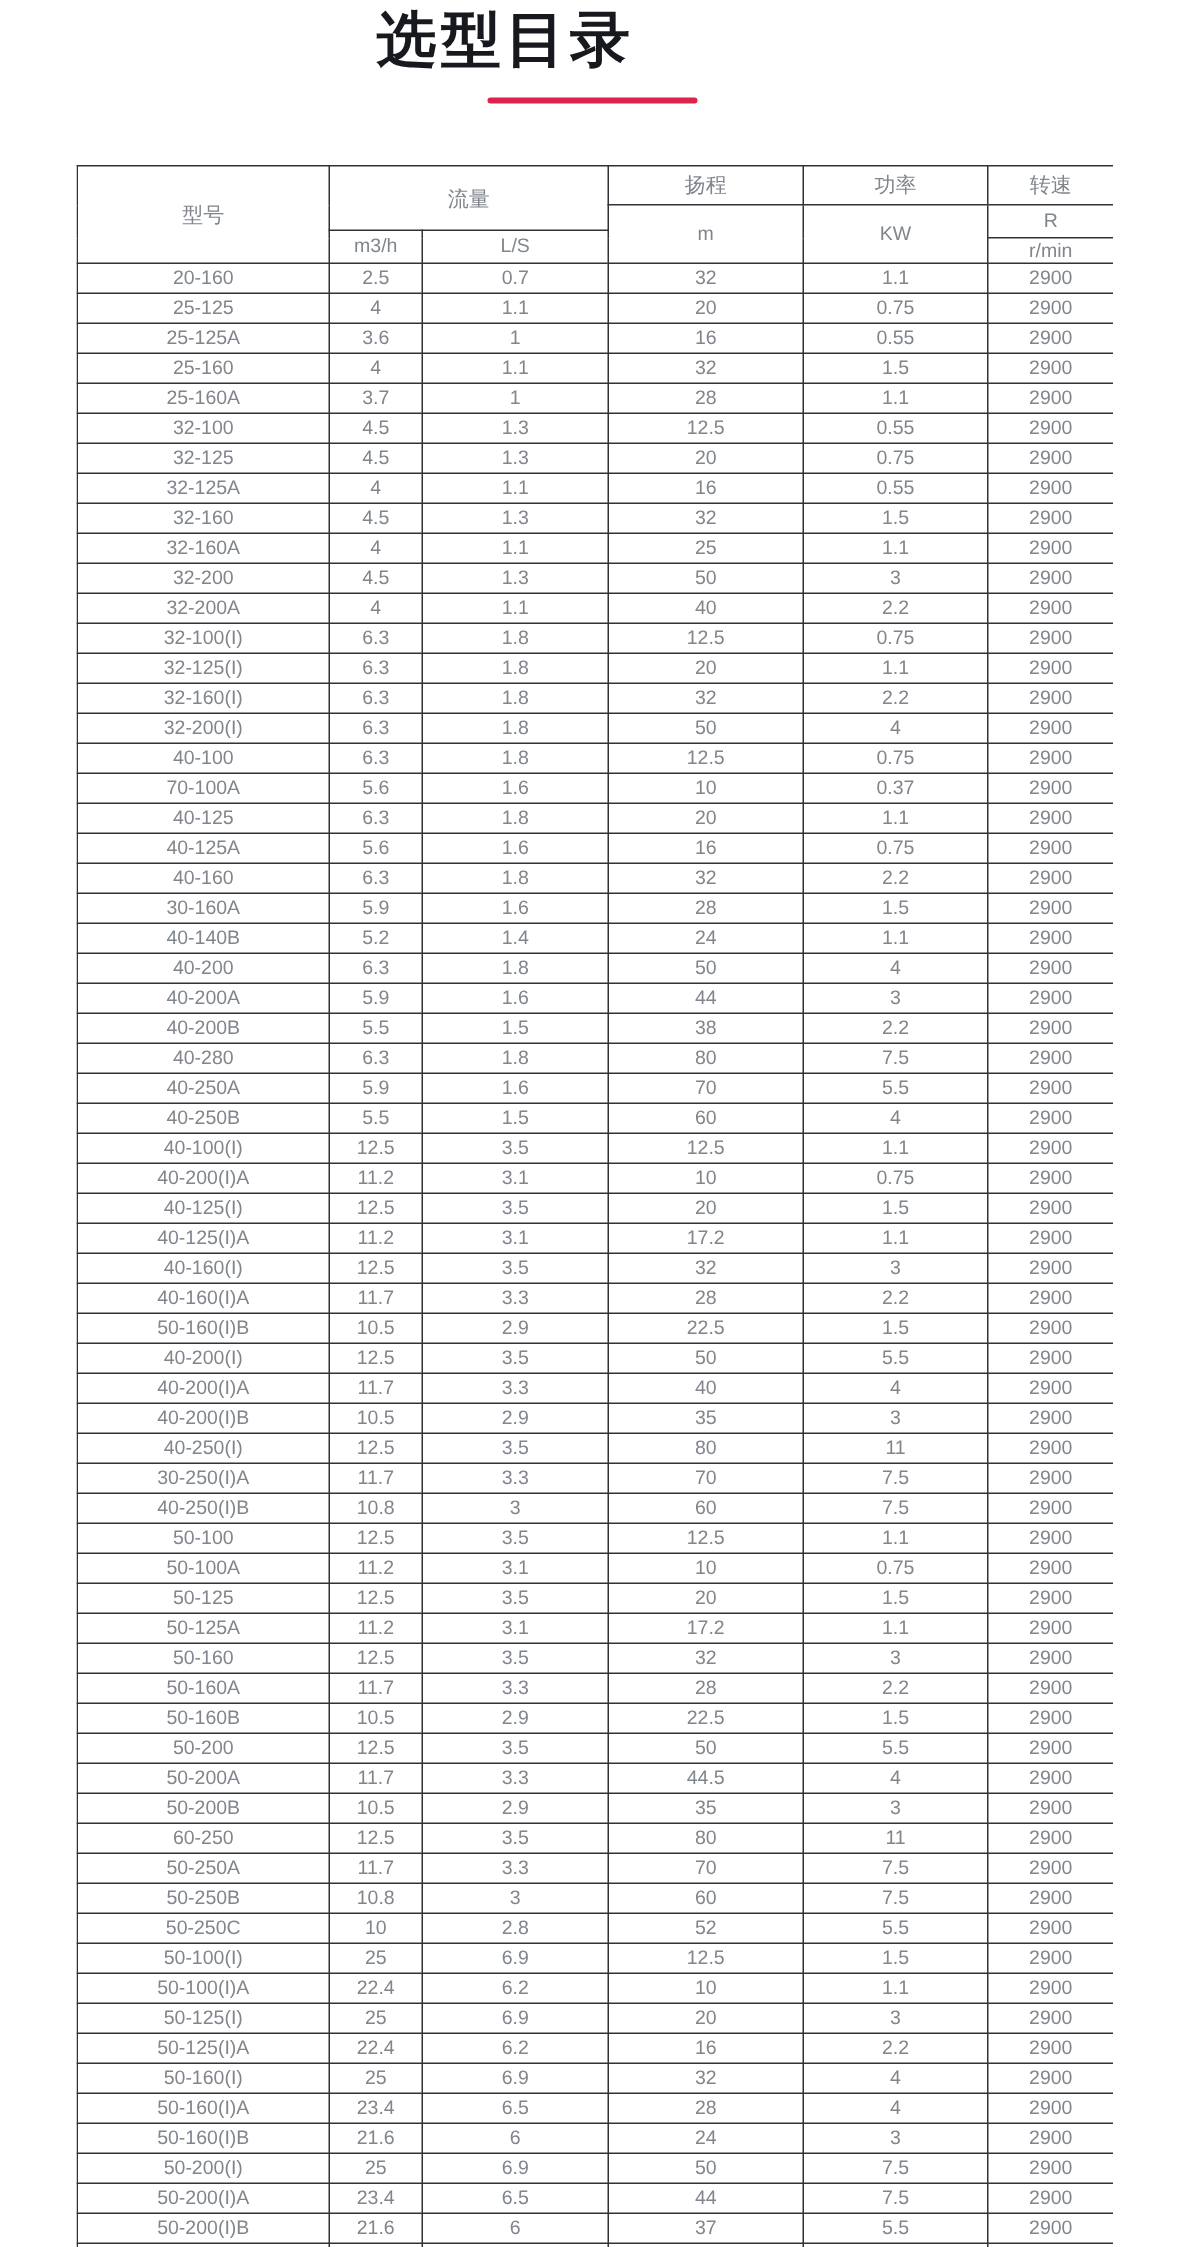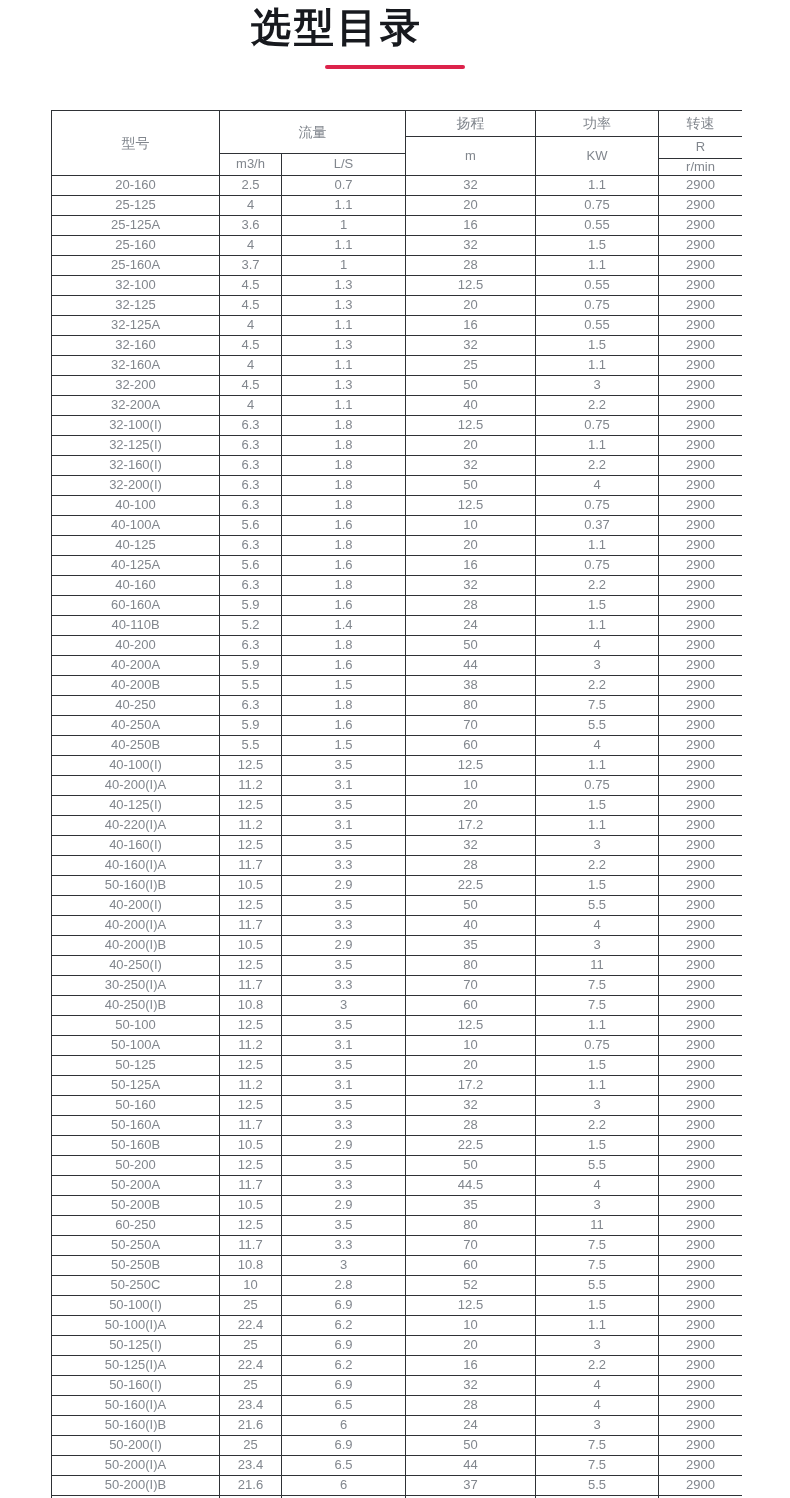--- a/index.html
+++ b/index.html
@@ -214,21 +214,21 @@
           </tr>
           <tr>
             <td>40-100</td>
             <td>6.3</td>
             <td>1.8</td>
             <td>12.5</td>
             <td>0.75</td>
             <td>2900</td>
           </tr>
           <tr>
-            <td>40-100A</td>
+            <td>70-100A</td>
             <td>5.6</td>
             <td>1.6</td>
             <td>10</td>
             <td>0.37</td>
             <td>2900</td>
           </tr>
           <tr>
             <td>40-125</td>
             <td>6.3</td>
             <td>1.8</td>
@@ -246,29 +246,29 @@
           </tr>
           <tr>
             <td>40-160</td>
             <td>6.3</td>
             <td>1.8</td>
             <td>32</td>
             <td>2.2</td>
             <td>2900</td>
           </tr>
           <tr>
-            <td>60-160A</td>
+            <td>30-160A</td>
             <td>5.9</td>
             <td>1.6</td>
             <td>28</td>
             <td>1.5</td>
             <td>2900</td>
           </tr>
           <tr>
-            <td>40-110B</td>
+            <td>40-140B</td>
             <td>5.2</td>
             <td>1.4</td>
             <td>24</td>
             <td>1.1</td>
             <td>2900</td>
           </tr>
           <tr>
             <td>40-200</td>
             <td>6.3</td>
             <td>1.8</td>
@@ -286,21 +286,21 @@
           </tr>
           <tr>
             <td>40-200B</td>
             <td>5.5</td>
             <td>1.5</td>
             <td>38</td>
             <td>2.2</td>
             <td>2900</td>
           </tr>
           <tr>
-            <td>40-250</td>
+            <td>40-280</td>
             <td>6.3</td>
             <td>1.8</td>
             <td>80</td>
             <td>7.5</td>
             <td>2900</td>
           </tr>
           <tr>
             <td>40-250A</td>
             <td>5.9</td>
             <td>1.6</td>
@@ -334,21 +334,21 @@
           </tr>
           <tr>
             <td>40-125(I)</td>
             <td>12.5</td>
             <td>3.5</td>
             <td>20</td>
             <td>1.5</td>
             <td>2900</td>
           </tr>
           <tr>
-            <td>40-220(I)A</td>
+            <td>40-125(I)A</td>
             <td>11.2</td>
             <td>3.1</td>
             <td>17.2</td>
             <td>1.1</td>
             <td>2900</td>
           </tr>
           <tr>
             <td>40-160(I)</td>
             <td>12.5</td>
             <td>3.5</td>

